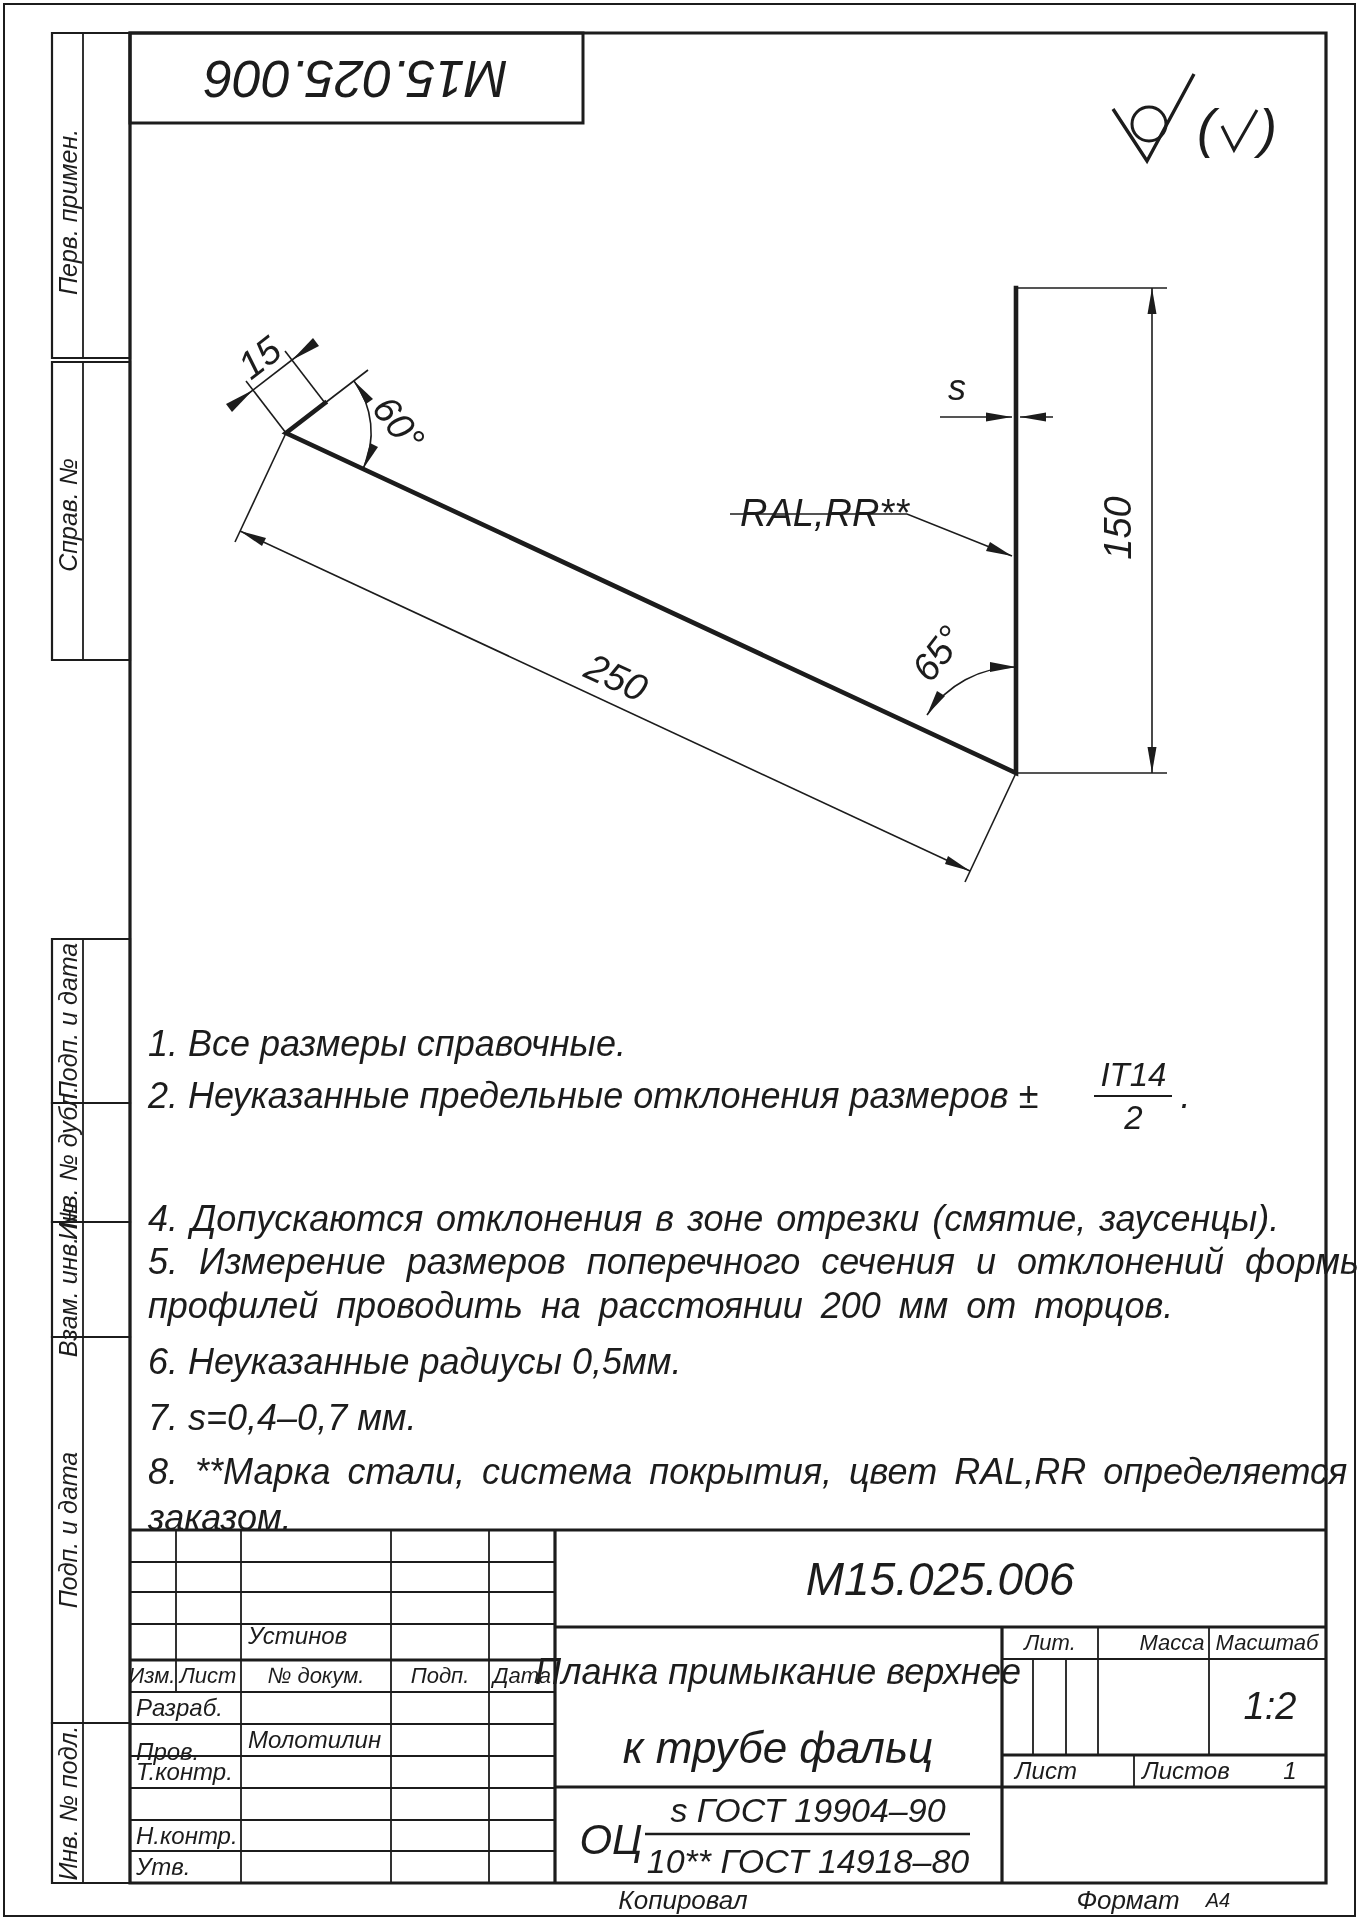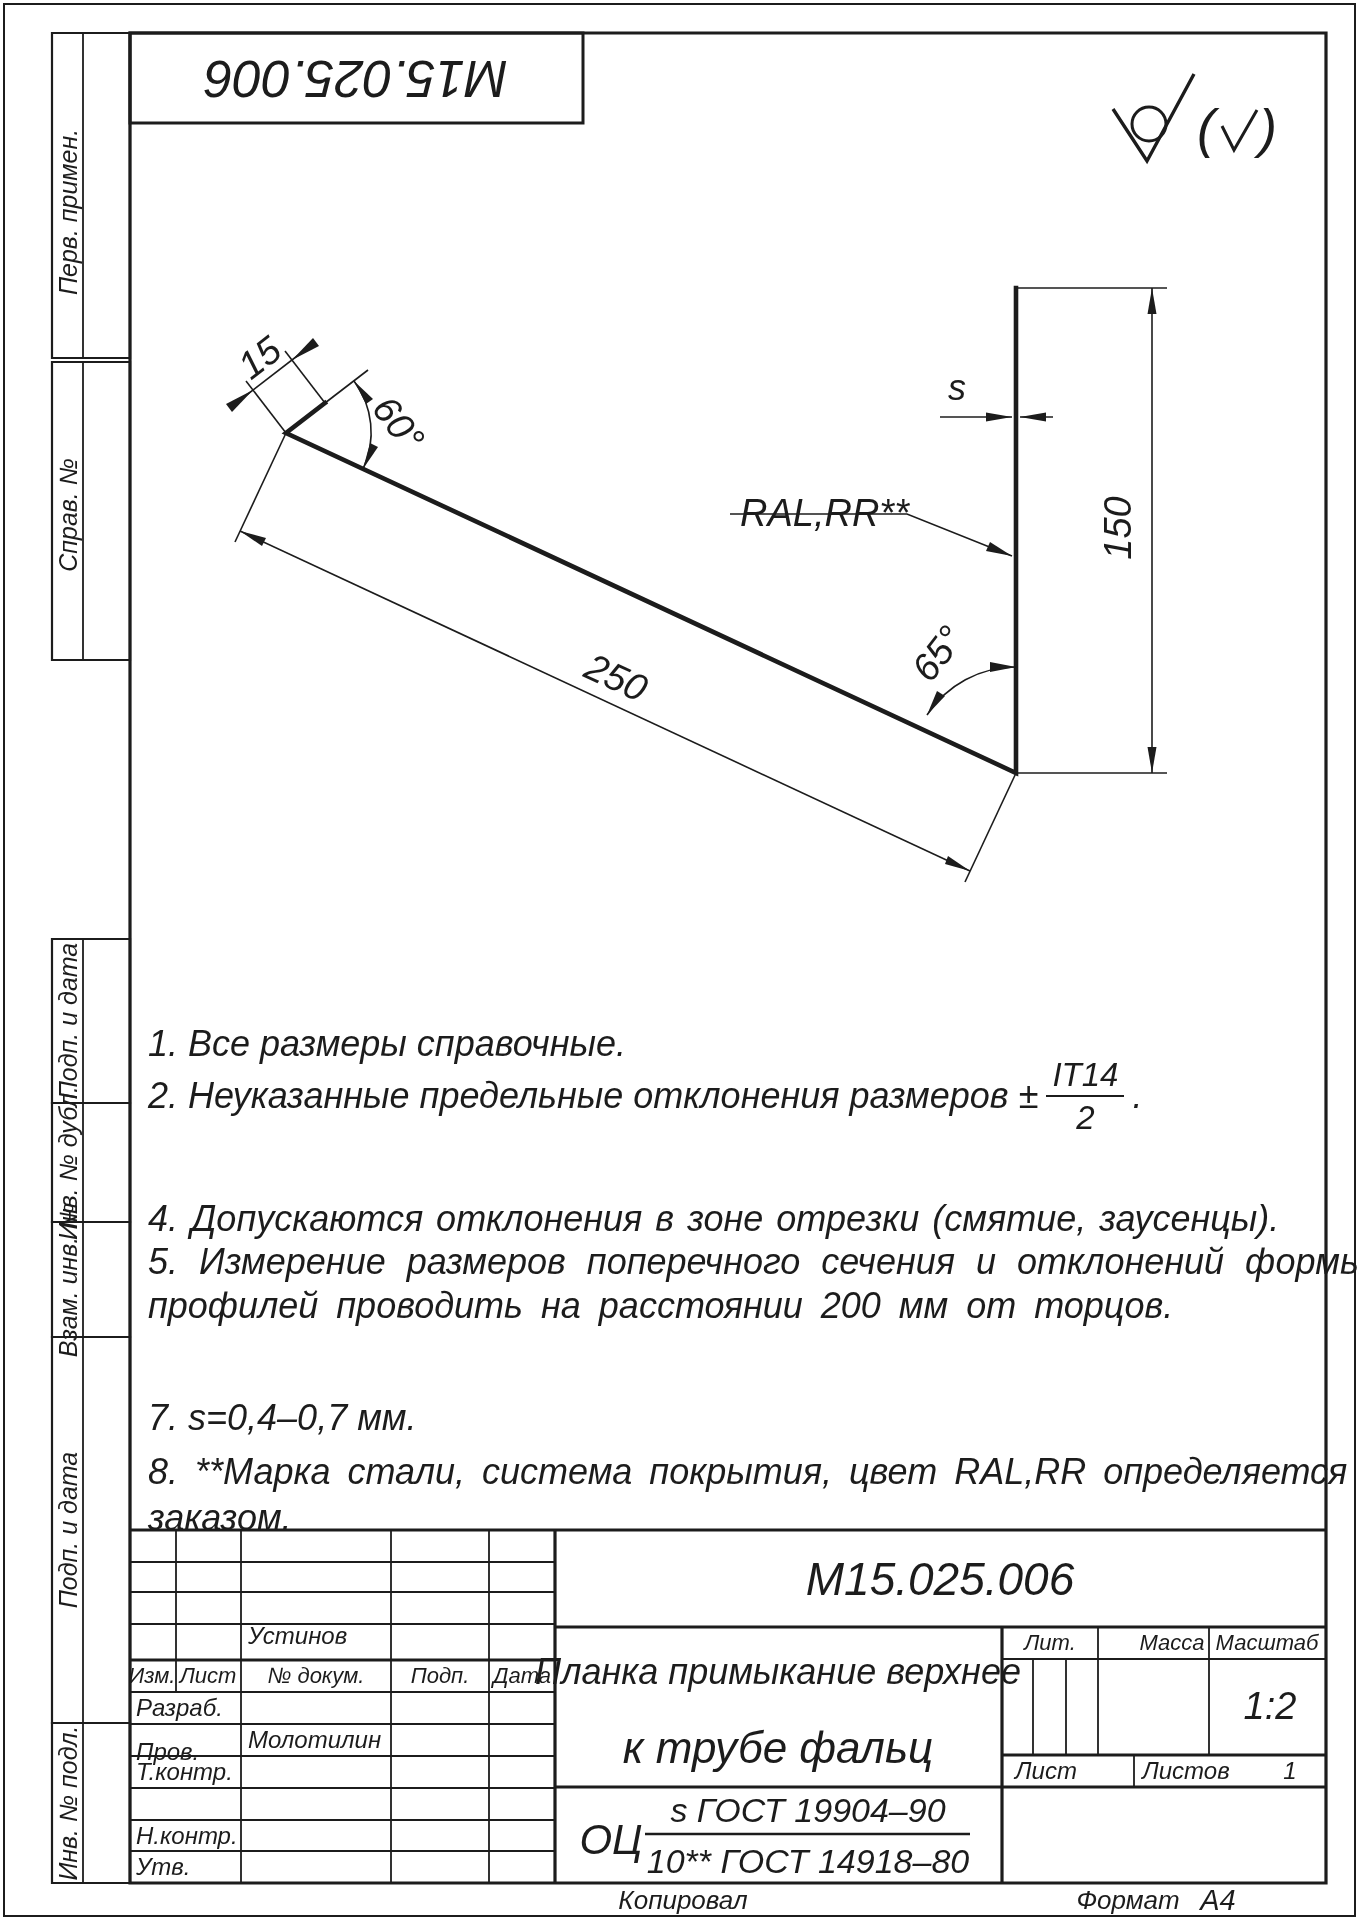--- a/index.html
+++ b/index.html
@@ -4,21 +4,21 @@
 <style>
   html,body{margin:0;padding:0;background:#e8e8e8;}
   #sheet{position:relative;width:1359px;height:1920px;background:#fff;overflow:hidden;
          font-family:"Liberation Sans","DejaVu Sans",sans-serif;color:#1c1c1c;}
   .abs{position:absolute;left:0;top:0;}
   .t{position:absolute;white-space:nowrap;font-style:italic;color:#1c1c1c;}
   .c{transform:translate(-50%,-50%);}
   .rot{transform:translate(-50%,-50%) rotate(-90deg);}
   .flip{transform:translate(-50%,-50%) rotate(180deg);}
   .note{position:absolute;left:148px;font-style:italic;font-size:36px;line-height:44px;white-space:nowrap;}
-  .frac{display:inline-flex;flex-direction:column;align-items:center;line-height:1;}
+  .frac{display:inline-flex;flex-direction:column;align-items:center;line-height:1;margin-left:48px;}
   .frac .num{font-size:33px;padding:0 6px 4px 6px;border-bottom:2.5px solid #1c1c1c;}
   .frac .den{font-size:33px;padding-top:4px;}
   svg{position:absolute;left:0;top:0;}
   svg *{vector-effect:non-scaling-stroke;}
 </style>
 </head>
 <body>
 
 <div id="sheet">
 
@@ -157,20 +157,21 @@
     <span>2.  Неуказанные предельные отклонения размеров ±</span>
     <span class="frac">
       <span class="num">IT14</span>
       <span class="den">2</span>
     </span>
     <span>.</span>
   </div>
   <div class="note" style="top:1197px;word-spacing:3px;">4.  Допускаются отклонения в зоне отрезки (смятие, заусенцы).</div>
   <div class="note" style="top:1240px;word-spacing:11px;">5.  Измерение размеров поперечного сечения и отклонений формы</div>
   <div class="note" style="top:1284px;word-spacing:8px;">профилей проводить на расстоянии 200 мм от торцов.</div>
+  <div class="note" style="top:1340px;">6.  Неуказанные радиусы 0,5мм.</div>
   <div class="note" style="top:1396px;">7.  s=0,4–0,7 мм.</div>
   <div class="note" style="top:1450px;word-spacing:7px;">8.  **Марка стали, система покрытия, цвет RAL,RR определяется</div>
   <div class="note" style="top:1496px;">заказом.</div>
 
   <span class="t c" style="left:940px;top:1579px;font-size:46px;">М15.025.006</span>
   <span class="t c" style="left:778px;top:1672px;font-size:36px;">Планка примыкание верхнее</span>
   <span class="t c" style="left:778px;top:1748px;font-size:44px;">к трубе фальц</span>
 
   <span class="t c" style="left:611px;top:1840px;font-size:42px;">ОЦ</span>
   <span class="t c" style="left:808px;top:1810px;font-size:34px;">s ГОСТ 19904–90</span>
@@ -193,15 +194,15 @@
   <span class="t c" style="left:1050px;top:1643px;font-size:22px;">Лит.</span>
   <span class="t c" style="left:1172px;top:1643px;font-size:22px;">Масса</span>
   <span class="t c" style="left:1267px;top:1643px;font-size:22px;">Масштаб</span>
   <span class="t c" style="left:1270px;top:1706px;font-size:38px;">1:2</span>
   <span class="t c" style="left:1046px;top:1771px;font-size:24px;">Лист</span>
   <span class="t c" style="left:1186px;top:1771px;font-size:24px;">Листов</span>
   <span class="t c" style="left:1290px;top:1771px;font-size:24px;">1</span>
 
   <span class="t c" style="left:683px;top:1900px;font-size:26px;">Копировал</span>
   <span class="t c" style="left:1128px;top:1900px;font-size:26px;">Формат</span>
-  <span class="t c" style="left:1218px;top:1900px;font-size:29px;">А4</span>
+  <span class="t c" style="left:1218px;top:1900px;font-size:20px;">А4</span>
 
 </div>
 
 </body></html>

